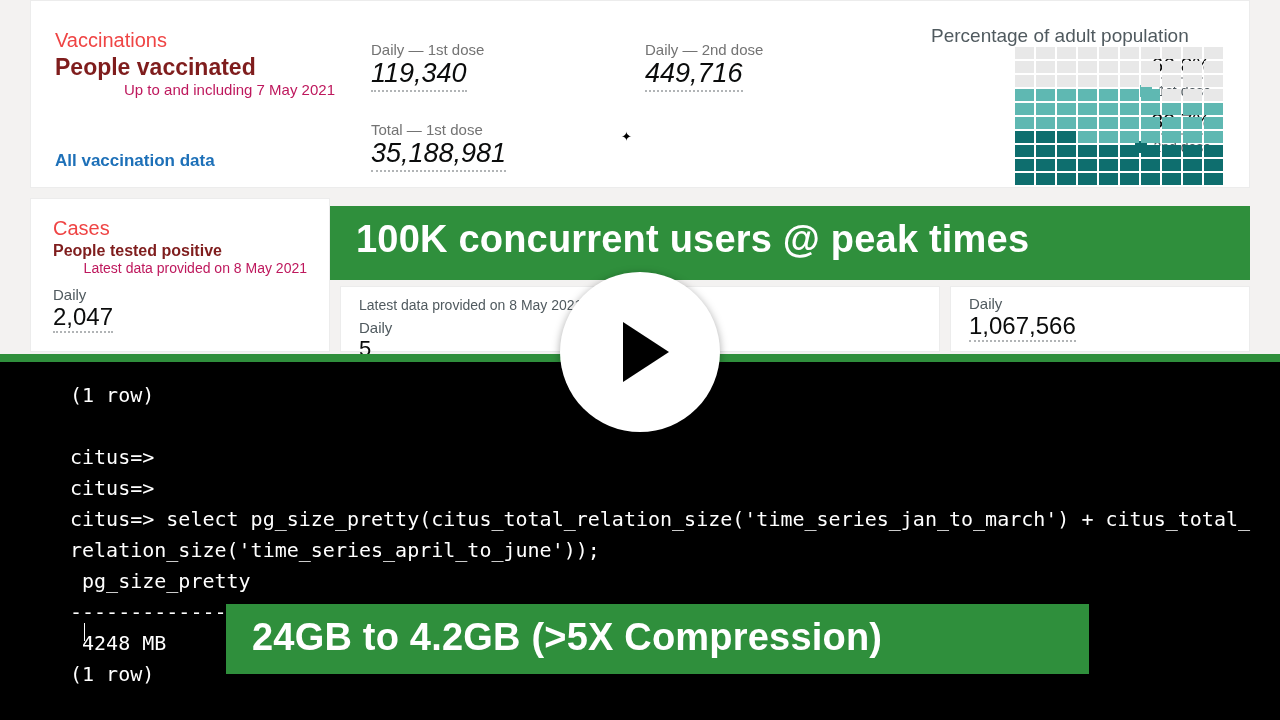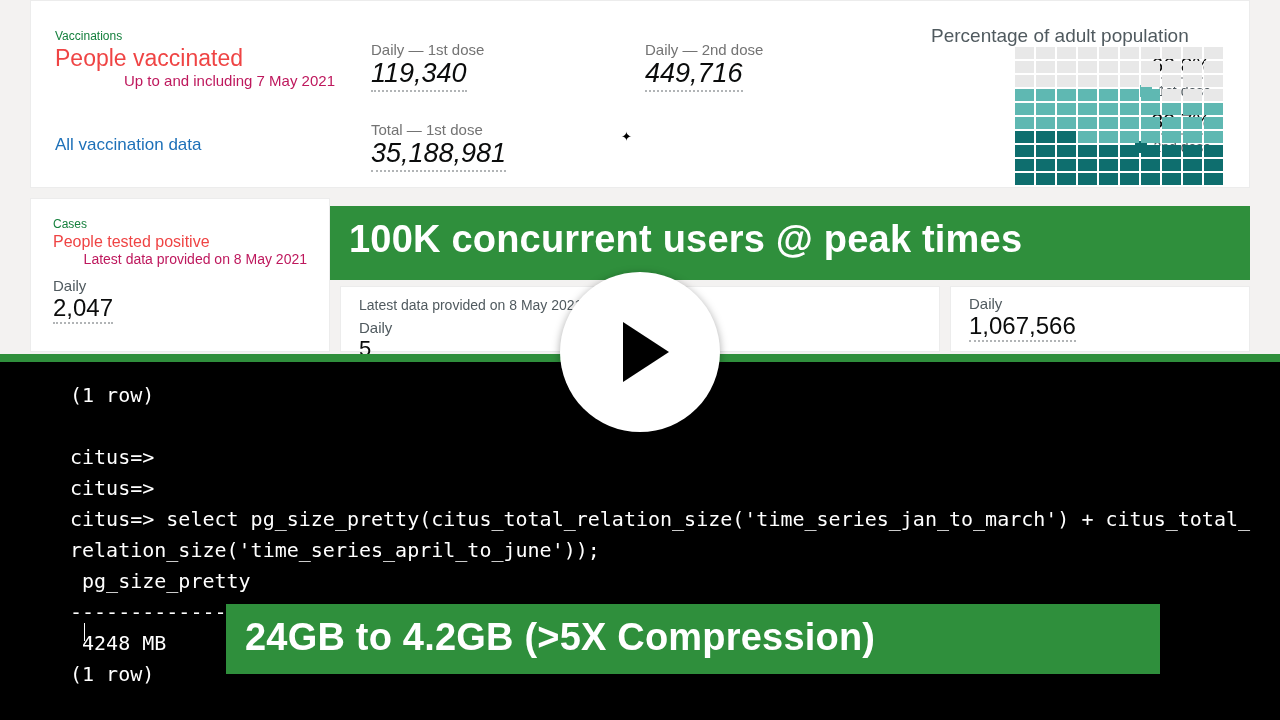--- a/index.html
+++ b/index.html
@@ -2,24 +2,24 @@
 <html><head>
 <meta charset="utf-8">
 <style>
   * { box-sizing: border-box; margin: 0; padding: 0; }
   html, body { width: 1280px; height: 720px; overflow: hidden; font-family: "Helvetica Neue", Arial, sans-serif; background: #f3f2f1; }
   .container { width: 1280px; height: 720px; position: relative; }
 
   
   .card-vax { position: absolute; left: 30px; top: 0; width: 1220px; height: 188px; background: #fff; padding: 24px 28px 18px 24px; border: 1px solid #ececec; }
   .vax-left { position: absolute; left: 24px; top: 28px; width: 280px; }
-  .section-tag { font-size: 12px; color: #15803d; margin-bottom: 2px; }
-  .section-title { font-size: 23px; font-weight: 400; color: #ef4444; }
+  .section-tag { font-size: 20px; color: #ef4444; margin-bottom: 2px; }
+  .section-title { font-size: 23px; font-weight: 700; color: #7f1d1d; }
   .section-sub { font-size: 15px; color: #be185d; margin-top: 0; text-align: right; }
-  .all-link { position: absolute; left: 24px; top: 134px; font-size: 17px; font-weight: 400; color: #1d70b8; text-align: right; }
+  .all-link { position: absolute; left: 24px; top: 150px; font-size: 17px; font-weight: 700; color: #1d70b8; text-align: right; }
 
   .stat { position: absolute; }
   .stat-label { font-size: 15px; color: #737373; margin-bottom: 0; }
   .stat-val { font-size: 27px; font-weight: 400; color: #0b0c0c; border-bottom: 2px dotted #b1b4b6; display: inline-block; padding-bottom: 1px; line-height:1.15;font-style:italic;}
   .stat1 { left: 340px; top: 40px; }
   .stat2 { left: 614px; top: 40px; }
   .stat3 { left: 340px; top: 120px; }
   .stat4 { left: 614px; top: 120px; }
 
   .cursor { position:absolute; left: 590px; top: 128px; font-size:13px; color:#000; }
@@ -42,23 +42,23 @@
   .daily-val { font-size:24px; color:#0b0c0c; border-bottom:2px dotted #b1b4b6; display:inline-block;}
 
   .card-mid { position:absolute; left:340px; top:286px; width:600px; height:66px; background:#fff; padding:10px 18px; border:1px solid #ececec;}
   .card-mid .sub2 { font-size:14px; color:#505a5f;}
   .card-mid .dl { font-size:15px; color:#505a5f; margin-top:6px;}
   .card-mid .dv { font-size:22px; color:#0b0c0c;}
 
   .card-right { position:absolute; left:950px; top:286px; width:300px; height:66px; background:#fff; padding:8px 18px; border:1px solid #ececec;}
 
   
-  .banner { position:absolute; background:#2f8f3c; color:#fff; font-size:38px; font-weight:600; padding:12px 19px; letter-spacing:0.2px; font-family: "Segoe UI", "Helvetica Neue", Arial, sans-serif;}
+  .banner { position:absolute; background:#2f8f3c; color:#fff; font-size:38px; font-weight:600; padding:12px 26px; letter-spacing:0.2px; font-family: "Segoe UI", "Helvetica Neue", Arial, sans-serif;}
   .banner1 { left:330px; top:206px; width:920px; height:74px;}
-  .banner2 { left:226px; top:604px; width:934px; height:70px;}
+  .banner2 { left:226px; top:604px; width:863px; height:70px;}
 
   
   .sep { position:absolute; left:0; top:354px; width:1280px; height:8px; background:#2f8f3c;}
 
   
   .term { position:absolute; left:0; top:362px; width:1280px; height:358px; background:#000; color:#fff; font-family: "Menlo","Consolas",monospace; font-size:20px; line-height:1.55; padding:18px 70px; white-space:pre;}
   .tcur { position:absolute; left:84px; top:623px; width:1px; height:18px; background:#fff;}
 
   
   .playbtn { position:absolute; left:560px; top:272px; width:160px; height:160px; border-radius:50%; background:#fff; box-shadow:0 2px 8px rgba(0,0,0,.35); display:flex; align-items:center; justify-content:center; z-index:50;}

